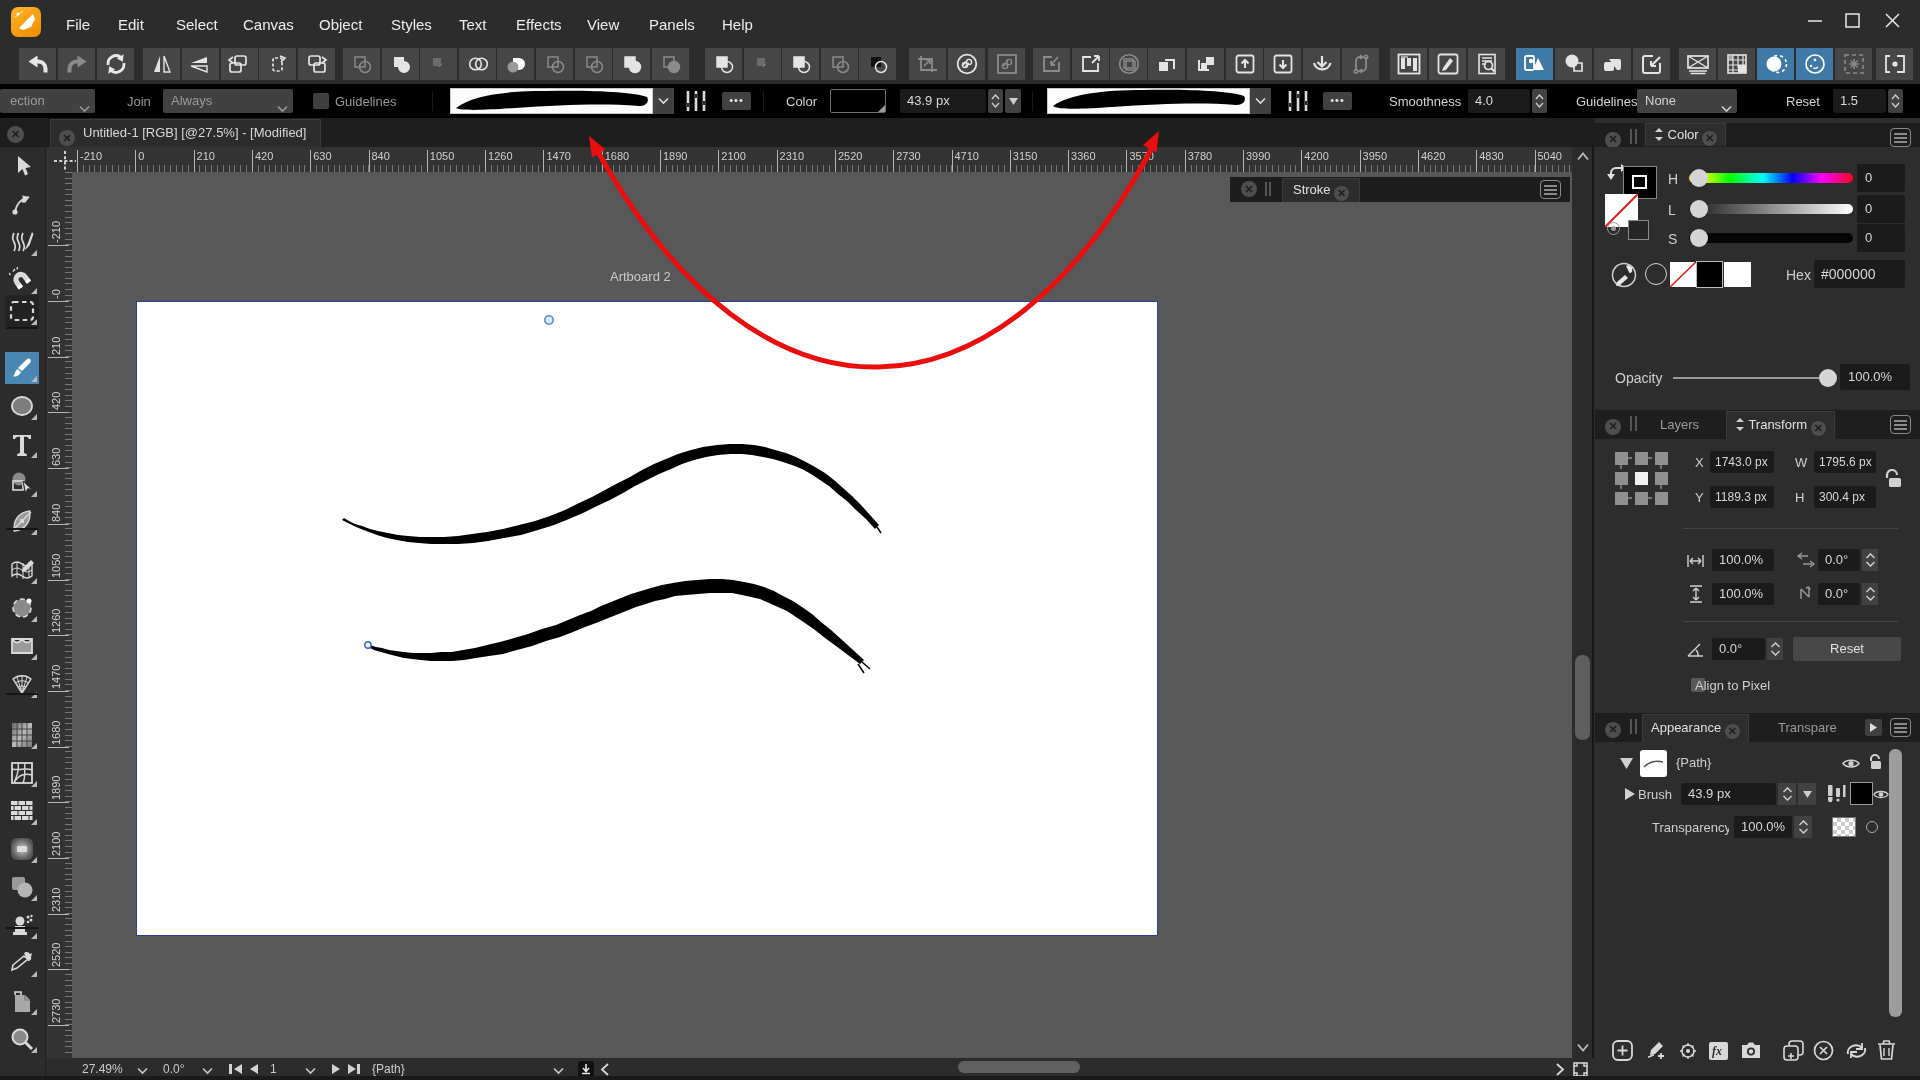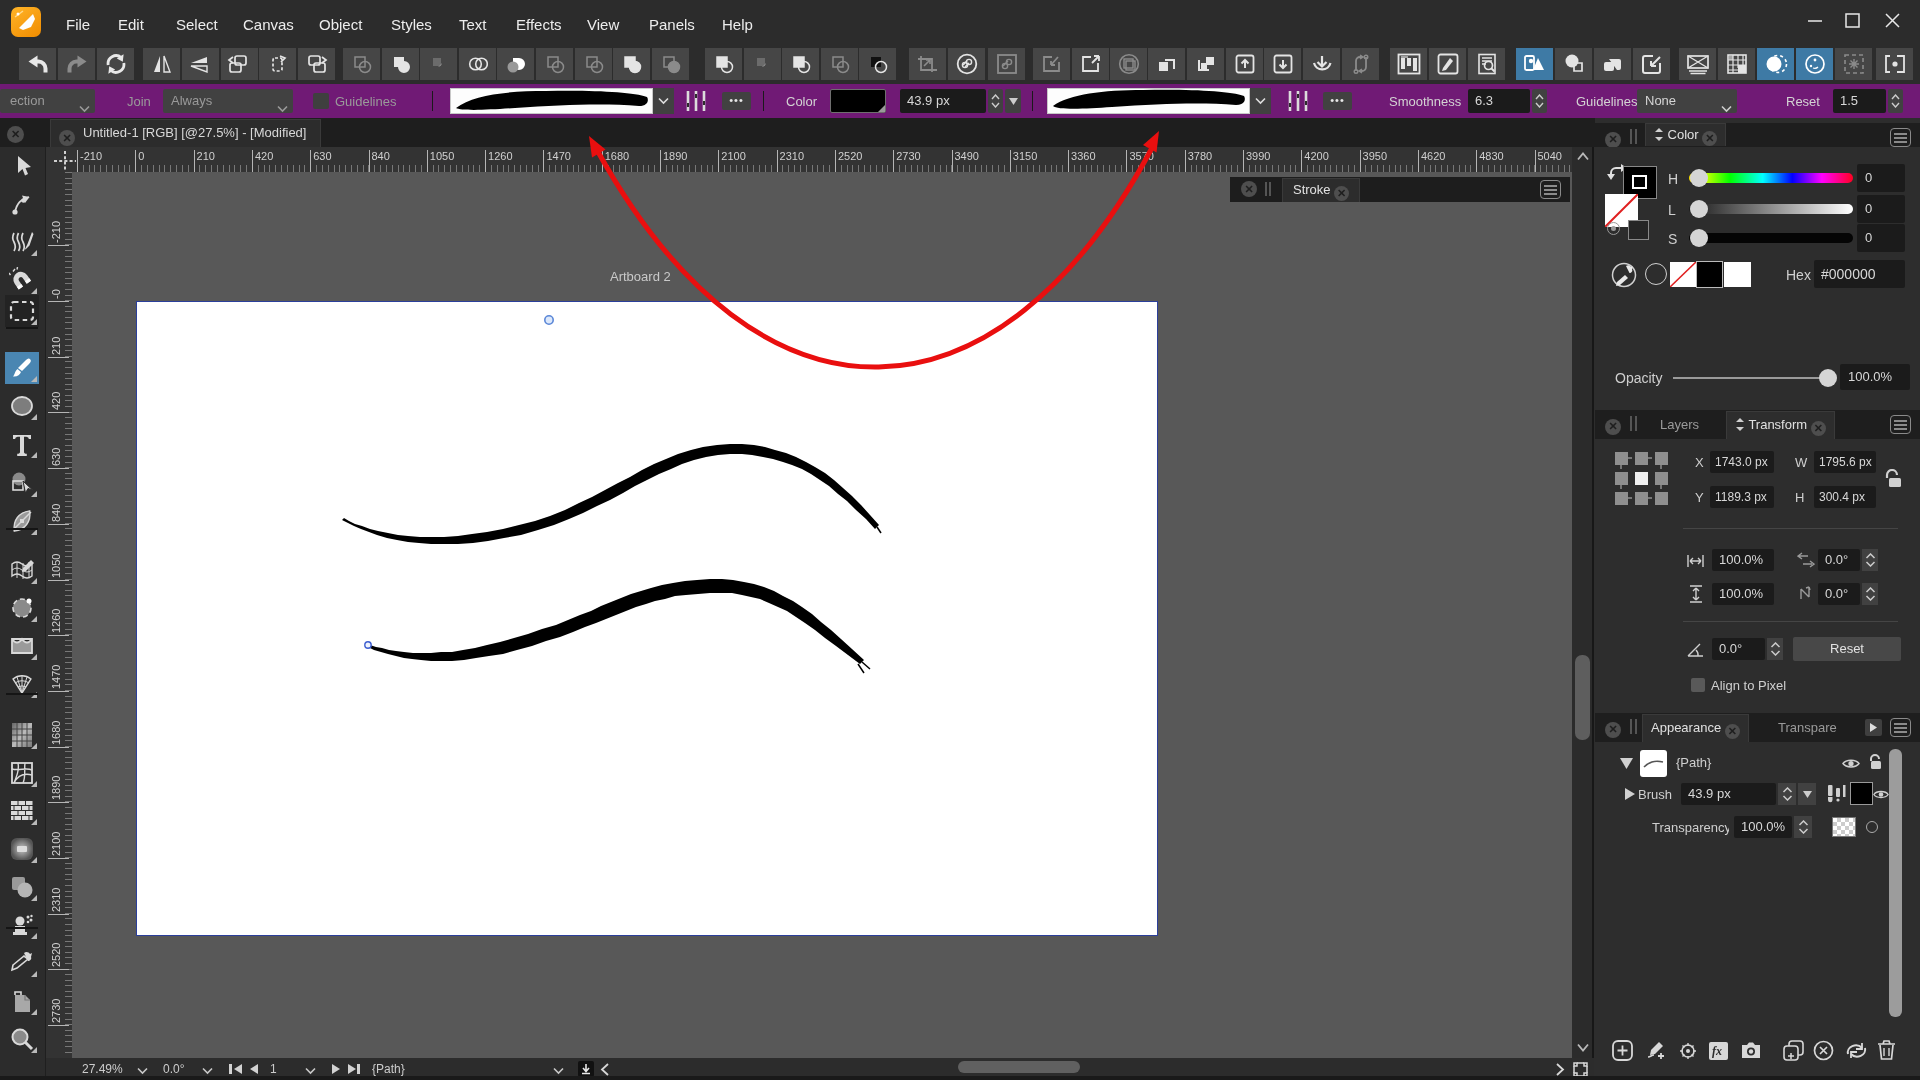--- a/index.html
+++ b/index.html
@@ -4,21 +4,21 @@
 html,body{width:1920px;height:1080px;overflow:hidden;background:#2d2d2d;font-family:"Liberation Sans",sans-serif;color:#ddd}
 .abs{position:absolute}
 #menubar{position:absolute;left:0;top:0;width:1920px;height:45px;background:#2c2c2c}
 .menu{position:absolute;top:16px;font-size:15px;color:#ededed}
 #appicon{position:absolute;left:11px;top:7px;width:30px;height:30px;border-radius:7px;background:linear-gradient(145deg,#ffb428,#f08c00)}
 #winbtns{position:absolute;top:0;right:0;height:42px}
 #toolbar{position:absolute;left:0;top:45px;width:1920px;height:39px;background:#2c2c2c}
 .tbtn{position:absolute;top:3px;width:37px;height:32px;background:#464646;display:flex;align-items:center;justify-content:center}
 .tbtn.blue{background:#3e7aa5}
 .tbtn svg{display:block}
-#ctxbar{position:absolute;left:0;top:84px;width:1920px;height:34px;background:#701a75}
+#ctxbar{position:absolute;left:0;top:84px;width:1920px;height:34px;background:#000000}
 .drop{position:absolute;height:24px;top:5px;background:#414141;border-radius:2px;color:#9a9a9a;font-size:13px;line-height:24px;padding-left:8px}
 .drop .chev{position:absolute;right:5px;top:8px}
 .field{position:absolute;height:24px;top:5px;background:#1b1b1b;border-radius:2px;color:#d8d8d8;font-size:13px;line-height:24px;padding-left:7px}
 .ctxlabel{position:absolute;top:10px;font-size:13px;color:#9a9a9a}
 .ctxlabel.lit{color:#d3d3d3}
 .spin{position:absolute;top:5px;width:15px;height:24px;background:#414141;border-radius:2px;display:flex;flex-direction:column;align-items:center;justify-content:center;gap:2px}
 .vsep{position:absolute;top:7px;width:1px;height:20px;background:#1a1a1a}
 #tabbar{position:absolute;left:0;top:118px;width:1595px;height:29px;background:#1e1e1e}
 #doctab{position:absolute;left:50px;top:1px;height:28px;background:#2c2c2c;border:1px solid #3a3a3a;border-bottom:none;color:#d8d8d8;font-size:13px;line-height:26px;padding:0 14px 0 32px}
 .xcirc{width:17px;height:17px;border-radius:50%;background:#4e4e4e;color:#1e1e1e;display:inline-flex;align-items:center;justify-content:center;font-size:11px;font-weight:bold}
@@ -443,21 +443,21 @@
 <svg width="28" height="24" viewBox="0 0 28 24">
         <g stroke="#dcdcdc" stroke-width="2.6">
           <path d="M5 2 v20 M13 2 v20 M21 2 v20"></path>
         </g>
         <g stroke="#2c2c2c" stroke-width="2">
           <path d="M5 14 v4 M13 5 v4 M21 12 v4"></path>
         </g>
       </svg></div>
 <div class="abs" style="left:1323px;top:8px;width:29px;height:18px;background:#414141;border-radius:2px;color:#e8e8e8;font-size:11px;letter-spacing:1px;text-align:center;line-height:16px">•••</div>
 <div class="ctxlabel lit" style="left:1389px">Smoothness</div>
-<div class="field" style="left:1468px;width:62px">6.3</div>
+<div class="field" style="left:1468px;width:62px">4.0</div>
 <div class="spin" style="left:1532px">
       <svg width="9" height="6" viewBox="0 0 9 6">
         <path d="M1 5 L4.5 1 L8 5" fill="none" stroke="#ccc" stroke-width="1.4"></path>
       </svg>
       <svg width="9" height="6" viewBox="0 0 9 6">
         <path d="M1 1 L4.5 5 L8 1" fill="none" stroke="#ccc" stroke-width="1.4"></path>
       </svg>
     </div>
 <div class="ctxlabel lit" style="left:1576px">Guidelines</div>
 <div class="drop" style="left:1637px;width:100px;color:#d5d5d5">None<span class="chev"><svg width="11" height="8" viewBox="0 0 11 8">
@@ -698,21 +698,21 @@
 <div class="hnum" style="left:322.5px">840</div>
 <div class="hnum" style="left:380.8px">1050</div>
 <div class="hnum" style="left:439.1px">1260</div>
 <div class="hnum" style="left:497.4px">1470</div>
 <div class="hnum" style="left:555.7px">1680</div>
 <div class="hnum" style="left:614.0px">1890</div>
 <div class="hnum" style="left:672.3px">2100</div>
 <div class="hnum" style="left:730.6px">2310</div>
 <div class="hnum" style="left:788.9px">2520</div>
 <div class="hnum" style="left:847.2px">2730</div>
-<div class="hnum" style="left:905.5px">3490</div>
+<div class="hnum" style="left:905.5px">4710</div>
 <div class="hnum" style="left:963.8px">3150</div>
 <div class="hnum" style="left:1022.1px">3360</div>
 <div class="hnum" style="left:1080.4px">3570</div>
 <div class="hnum" style="left:1138.7px">3780</div>
 <div class="hnum" style="left:1197.0px">3990</div>
 <div class="hnum" style="left:1255.3px">4200</div>
 <div class="hnum" style="left:1313.6px">3950</div>
 <div class="hnum" style="left:1371.9px">4620</div>
 <div class="hnum" style="left:1430.2px">4830</div>
 <div class="hnum" style="left:1488.5px">5040</div>
@@ -973,21 +973,21 @@
       </svg>
 <div class="pfield" style="left:117px;top:199px;width:53px;height:22px;line-height:22px;padding-left:7px;font-size:13px">0.0°</div>
       <div class="abs" style="left:172px;top:199px;width:16px;height:22px;background:#414141;display:flex;align-items:center;justify-content:center">
         <svg width="11" height="14" viewBox="0 0 11 14">
           <path d="M1.5 5 L5.5 1 L9.5 5" fill="none" stroke="#ccc" stroke-width="1.5"></path>
           <path d="M1.5 9 L5.5 13 L9.5 9" fill="none" stroke="#ccc" stroke-width="1.5"></path>
         </svg>
       </div>
 <div class="abs" style="left:198px;top:198px;width:108px;height:24px;background:#484848;border-radius:2px;text-align:center;line-height:24px;font-size:13px;color:#e2e2e2">Reset</div>
 <div class="abs" style="left:96px;top:239px;width:14px;height:14px;background:#595959;border-radius:2px"></div>
-<div class="plabel" style="left:116px;top:239px">Align to Pixel</div>
+<div class="plabel" style="left:100px;top:239px">Align to Pixel</div>
 </div>
 <div class="ptabbar" style="top:595px">
 <div class="abs" style="left:10px;top:6px"><span class="xcirc" style="width:16px;height:16px">✕</span></div>
       <span class="abs" style="left:35px;top:6px;width:2px;height:15px;background:#555"></span>
       <span class="abs" style="left:40px;top:6px;width:2px;height:15px;background:#555"></span>
 <div class="ptab" style="left:47px;padding:0 8px">Appearance <span class="xcirc" style="width:15px;height:15px;vertical-align:-3px">✕</span></div>
 <div class="ptablabel" style="left:183px">Transpare</div>
 <div class="abs" style="left:270px;top:6px;width:17px;height:17px;background:#3f3f3f;border-radius:2px;display:flex;align-items:center;justify-content:center">
         <svg width="7" height="9" viewBox="0 0 7 9">
           <path d="M0 0 L7 4.5 L0 9 Z" fill="#ddd"></path>

